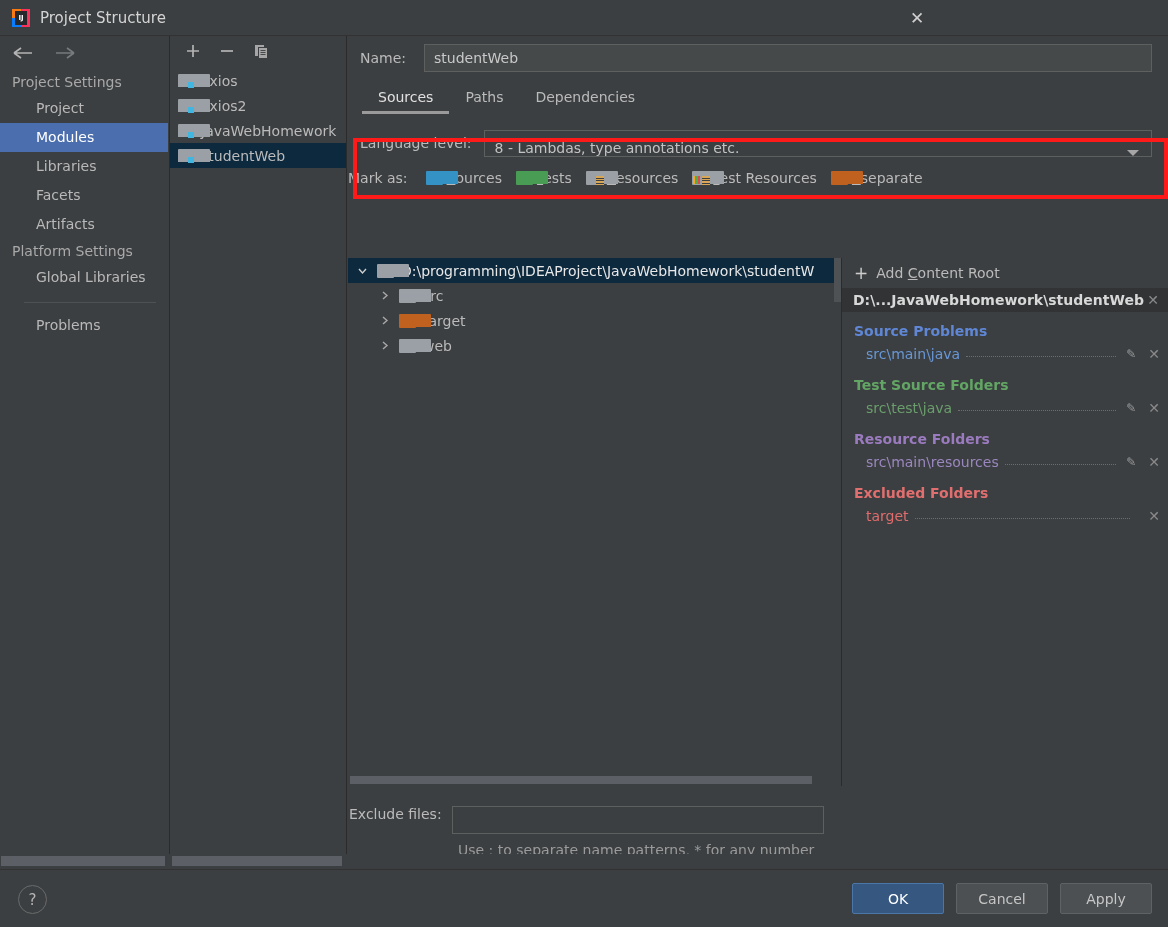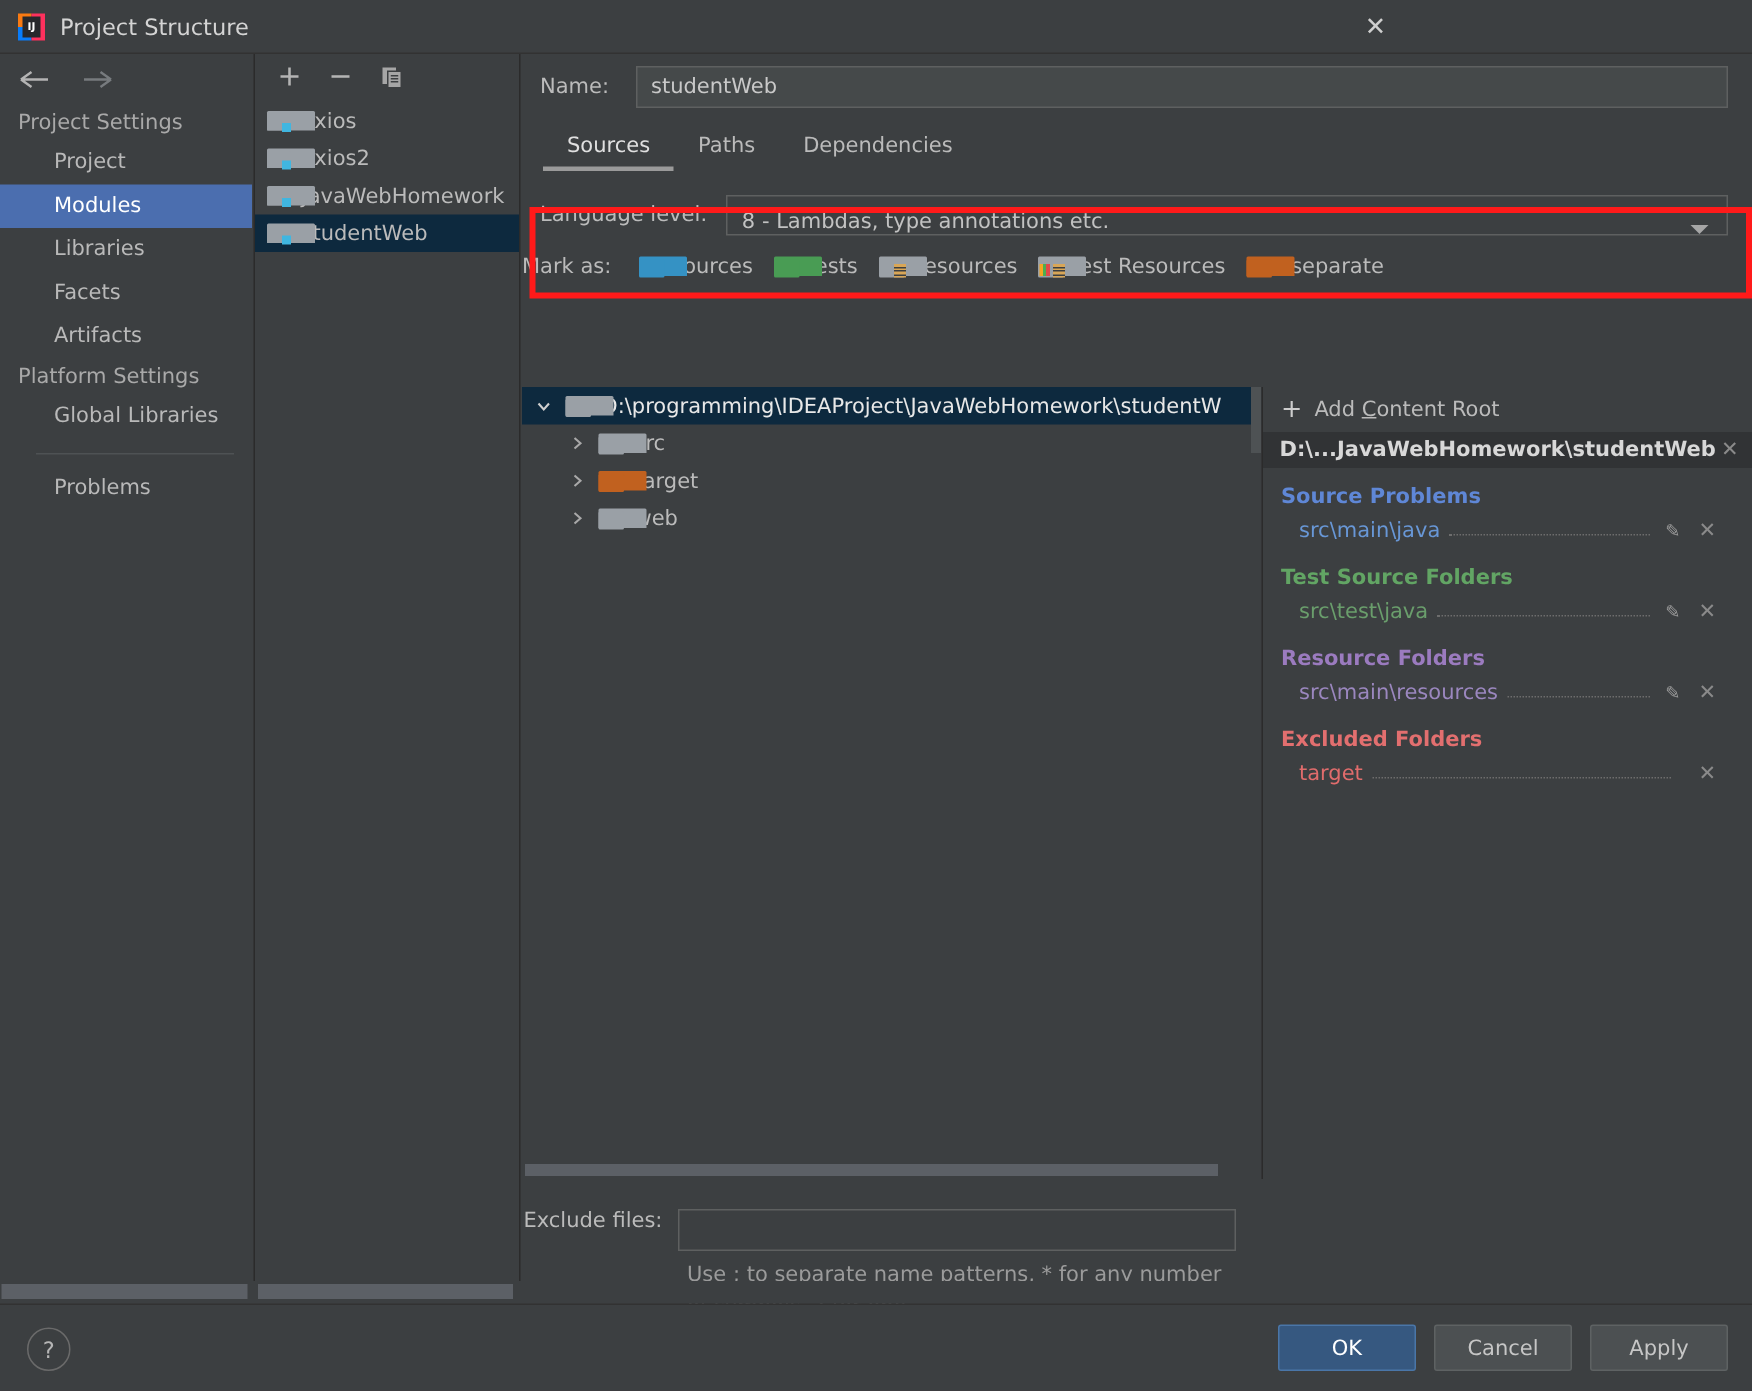--- a/index.html
+++ b/index.html
@@ -155,21 +155,21 @@
     height:24px; background:#313335; display:flex; align-items:center; justify-content:space-between;
     padding: 0 9px 0 11px; font-weight:bold; color:#d8d8d8; font-size:14px;
   }
   .root-header .x { color:#8a8a8a; font-size:14px; cursor:pointer; }
   .grp-title { padding: 11px 0 2px 12px; font-weight:bold; font-size:14px; }
   .grp-title.src  { color:#5f87d6; }
   .grp-title.test { color:#62a564; }
   .grp-title.res  { color:#9b7bbf; }
   .grp-title.exc  { color:#e26f6f; }
   .grp-row {
-    display:flex; align-items:center; height:25px; padding-left:24px; padding-right:24px; font-size:14px; gap:4px;
+    display:flex; align-items:center; height:25px; padding-left:24px; padding-right:8px; font-size:14px; gap:4px;
   }
   .grp-row .path { white-space:nowrap; }
   .grp-row .dots { flex:1; border-bottom:1px dotted #6d6d6d; margin: 0 6px 4px 2px; height:10px; }
   .grp-row .pencil { color:#9a9a9a; font-size:12px; cursor:pointer; }
   .grp-row .x { color:#8a8a8a; font-size:14px; cursor:pointer; padding-left:8px; }
   .grp-row.src  .path { color:#6897d6; }
   .grp-row.test .path { color:#6a9e6c; }
   .grp-row.res  .path { color:#9b87bf; }
   .grp-row.exc  .path { color:#e06c6c; }
 

